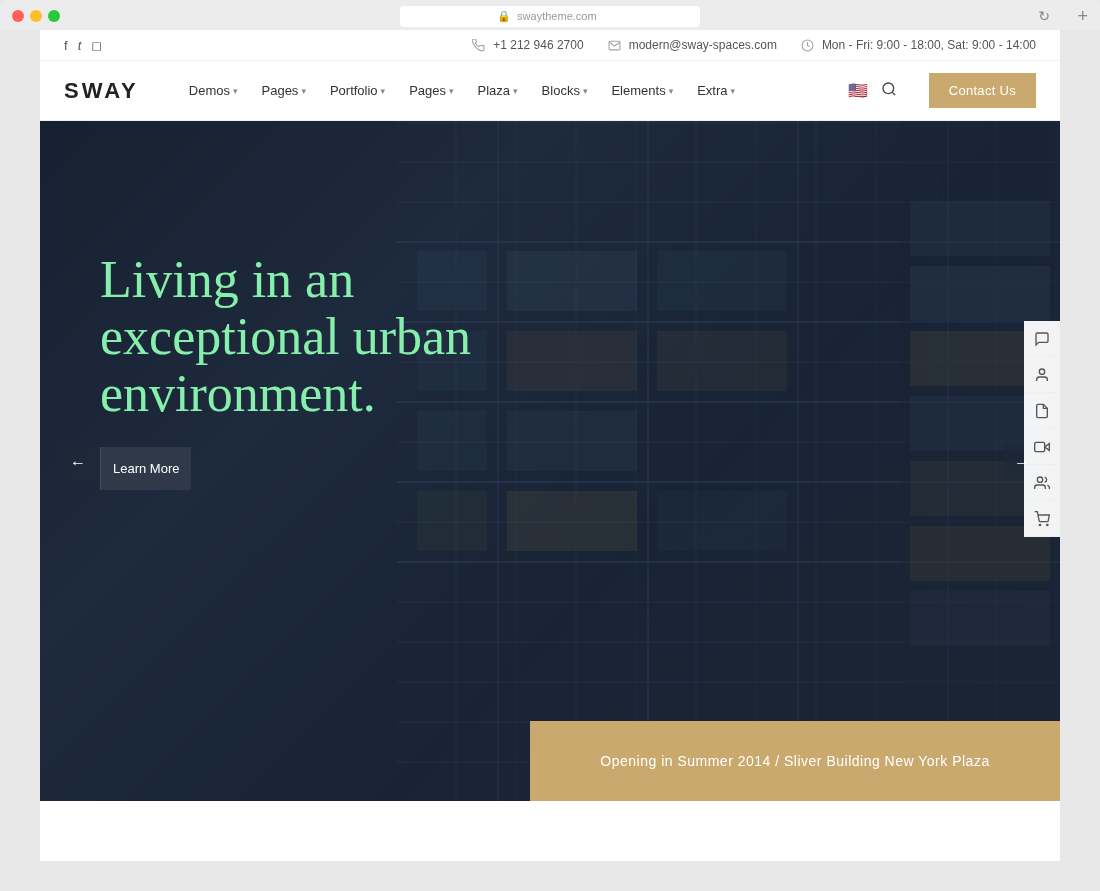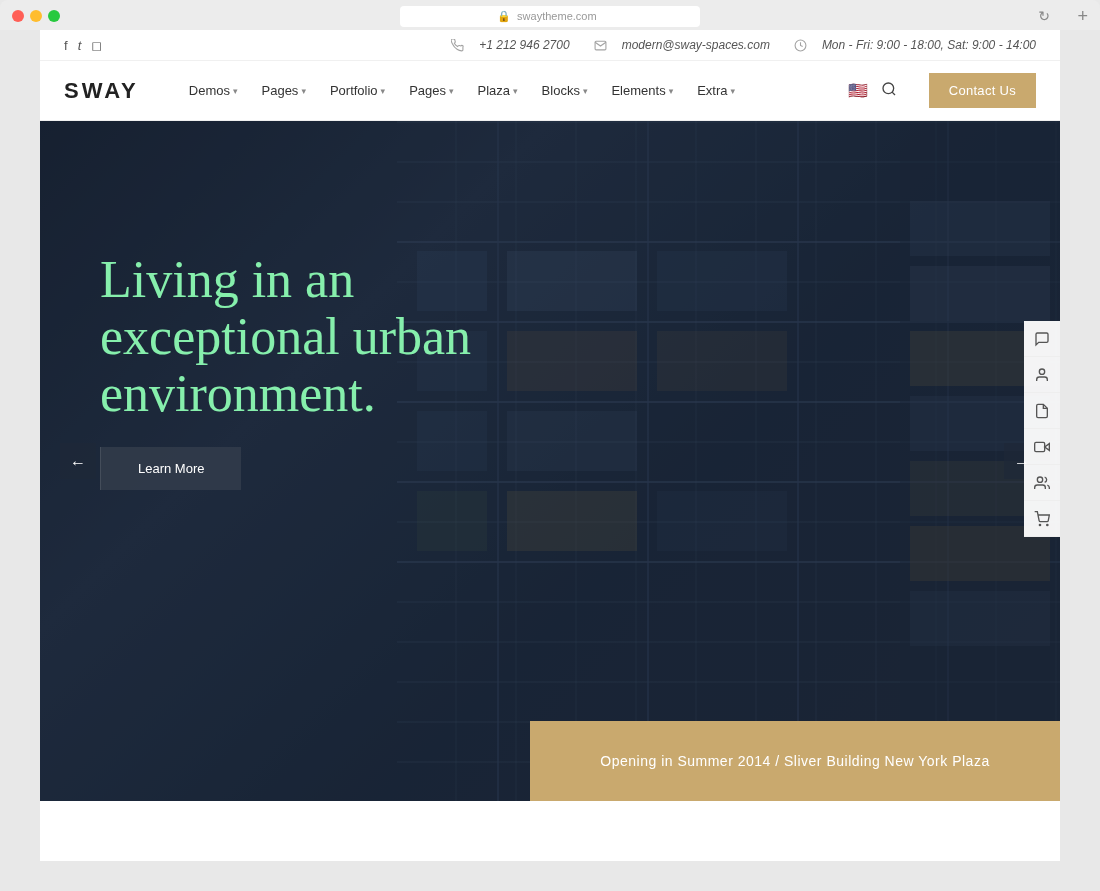--- a/index.html
+++ b/index.html
@@ -48,21 +48,21 @@
       background: white;
       display: flex;
       align-items: center;
       justify-content: flex-end;
       padding: 8px 24px;
       font-size: 12px;
       color: #555;
       border-bottom: 1px solid #f0f0f0;
       gap: 24px;
     }
-    .topbar-item { display: flex; align-items: center; gap: 15px; font-style: italic; }
+    .topbar-item { display: flex; align-items: center; gap: 8px; }
     .topbar-item svg { width: 13px; height: 13px; opacity: 0.6; }
 
     
     .social-icons {
       display: flex; align-items: center; gap: 10px;
       position: absolute; left: 24px;
     }
     .social-icon { color: #555; font-size: 13px; cursor: pointer; }
 
     
@@ -180,21 +180,21 @@
       padding: 14px 28px;
       font-size: 13px;
       cursor: pointer;
       font-weight: 500;
       white-space: nowrap;
     }
     .btn-learn {
       background: rgba(50,60,75,0.85);
       color: white;
       border: none;
-      padding: 14px 37px;
+      padding: 14px 12px;
       font-size: 13px;
       cursor: pointer;
       font-weight: 500;
       border-left: 1px solid rgba(255,255,255,0.1);
     }
 
     
     .arrow-btn {
       position: absolute;
       top: 50%;

